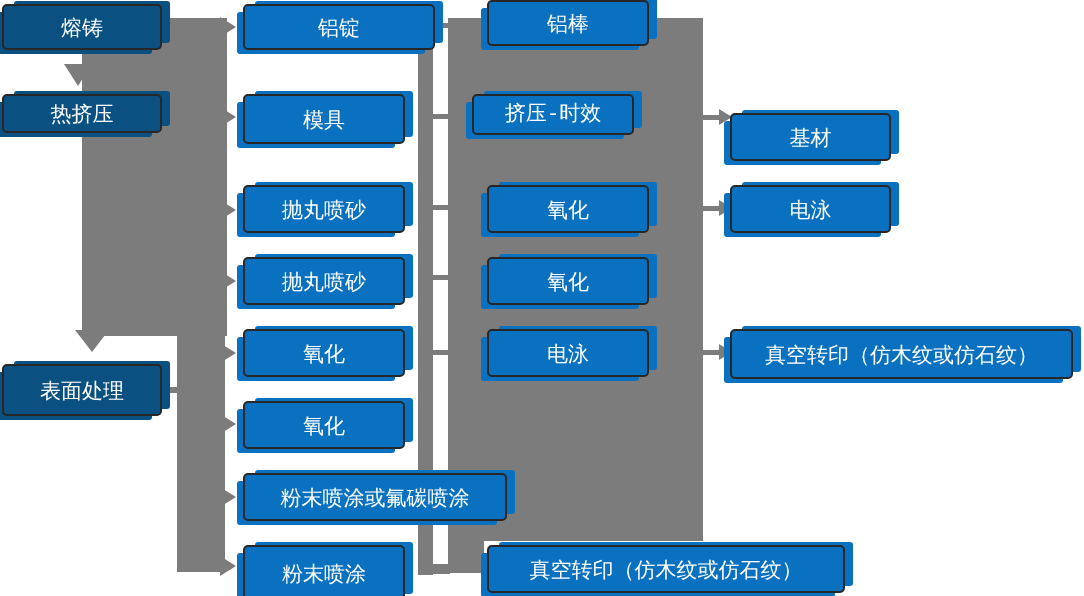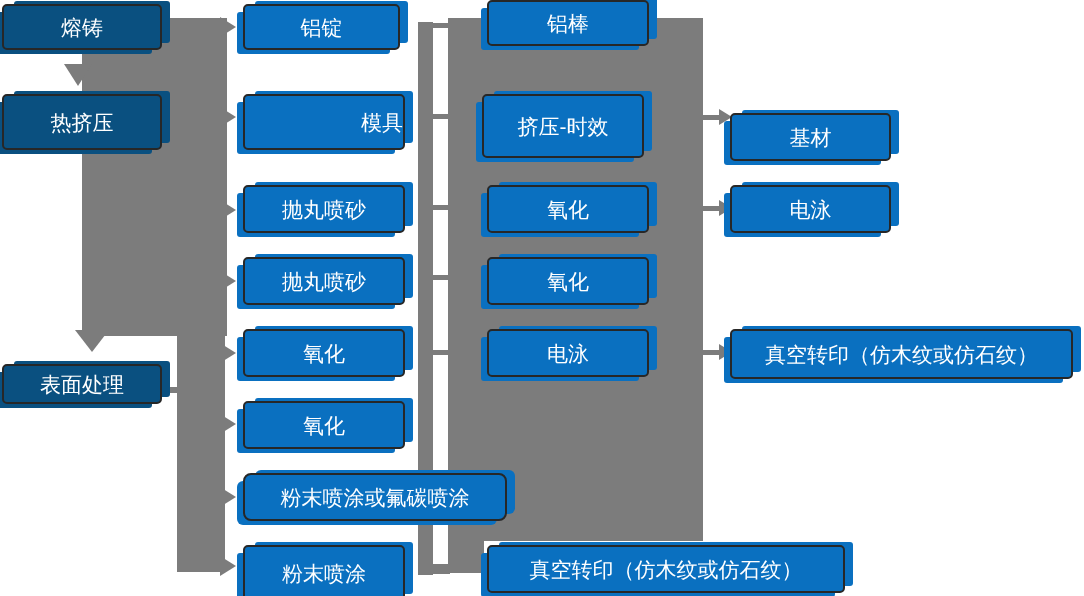--- a/index.html
+++ b/index.html
@@ -73,56 +73,56 @@
   <div class="con" style="left:703px;top:115px;width:17px;height:5px;"></div>
   <div class="tri tri-right-sm" style="left:719px;top:109px;"></div>
   <div class="con" style="left:703px;top:206px;width:17px;height:5px;"></div>
   <div class="tri tri-right-sm" style="left:719px;top:200px;"></div>
   <div class="con" style="left:703px;top:350px;width:17px;height:5px;"></div>
   <div class="tri tri-right-sm" style="left:719px;top:344px;"></div>
 
   <div class="node dark" style="left:2px;top:4px;width:160px;height:46px;">
       <span>熔铸</span>
     </div>
-  <div class="node dark" style="left:2px;top:94px;width:160px;height:56px;">
+  <div class="node dark" style="left:2px;top:94px;width:160px;height:39px;">
       <span>热挤压</span>
     </div>
-  <div class="node dark" style="left:2px;top:364px;width:160px;height:40px;">
+  <div class="node dark" style="left:2px;top:364px;width:160px;height:52px;">
       <span>表面处理</span>
     </div>
 
-  <div class="node light" style="left:243px;top:4px;width:157px;height:46px;">
+  <div class="node light" style="left:243px;top:4px;width:192px;height:46px;">
       <span>铝锭</span>
     </div>
-  <div class="node light" style="left:243px;top:94px;width:162px;height:56px;justify-content:flex-end;">
+  <div class="node light" style="left:243px;top:94px;width:162px;height:50px;">
       <span>模具</span>
     </div>
   <div class="node light" style="left:243px;top:185px;width:162px;height:48px;">
       <span>抛丸喷砂</span>
     </div>
   <div class="node light" style="left:243px;top:257px;width:162px;height:48px;">
       <span>抛丸喷砂</span>
     </div>
   <div class="node light" style="left:243px;top:329px;width:162px;height:48px;">
       <span>氧化</span>
     </div>
   <div class="node light" style="left:243px;top:401px;width:162px;height:48px;">
       <span>氧化</span>
     </div>
-  <div class="node light" style="left:243px;top:473px;width:264px;height:48px;border-radius:8px;">
+  <div class="node light" style="left:243px;top:473px;width:264px;height:48px;">
       <span>粉末喷涂或氟碳喷涂</span>
     </div>
   <div class="node light" style="left:243px;top:545px;width:162px;height:56px;">
       <span>粉末喷涂</span>
     </div>
 
   <div class="node light" style="left:487px;top:0;width:162px;height:46px;">
       <span>铝棒</span>
     </div>
-  <div class="node light" style="left:482px;top:94px;width:162px;height:64px;">
+  <div class="node light" style="left:472px;top:94px;width:162px;height:41px;font-family:Liberation Mono, monospace;">
       <span>挤压-时效</span>
     </div>
   <div class="node light" style="left:487px;top:185px;width:162px;height:48px;">
       <span>氧化</span>
     </div>
   <div class="node light" style="left:487px;top:257px;width:162px;height:48px;">
       <span>氧化</span>
     </div>
   <div class="node light" style="left:487px;top:329px;width:162px;height:48px;">
       <span>电泳</span>

